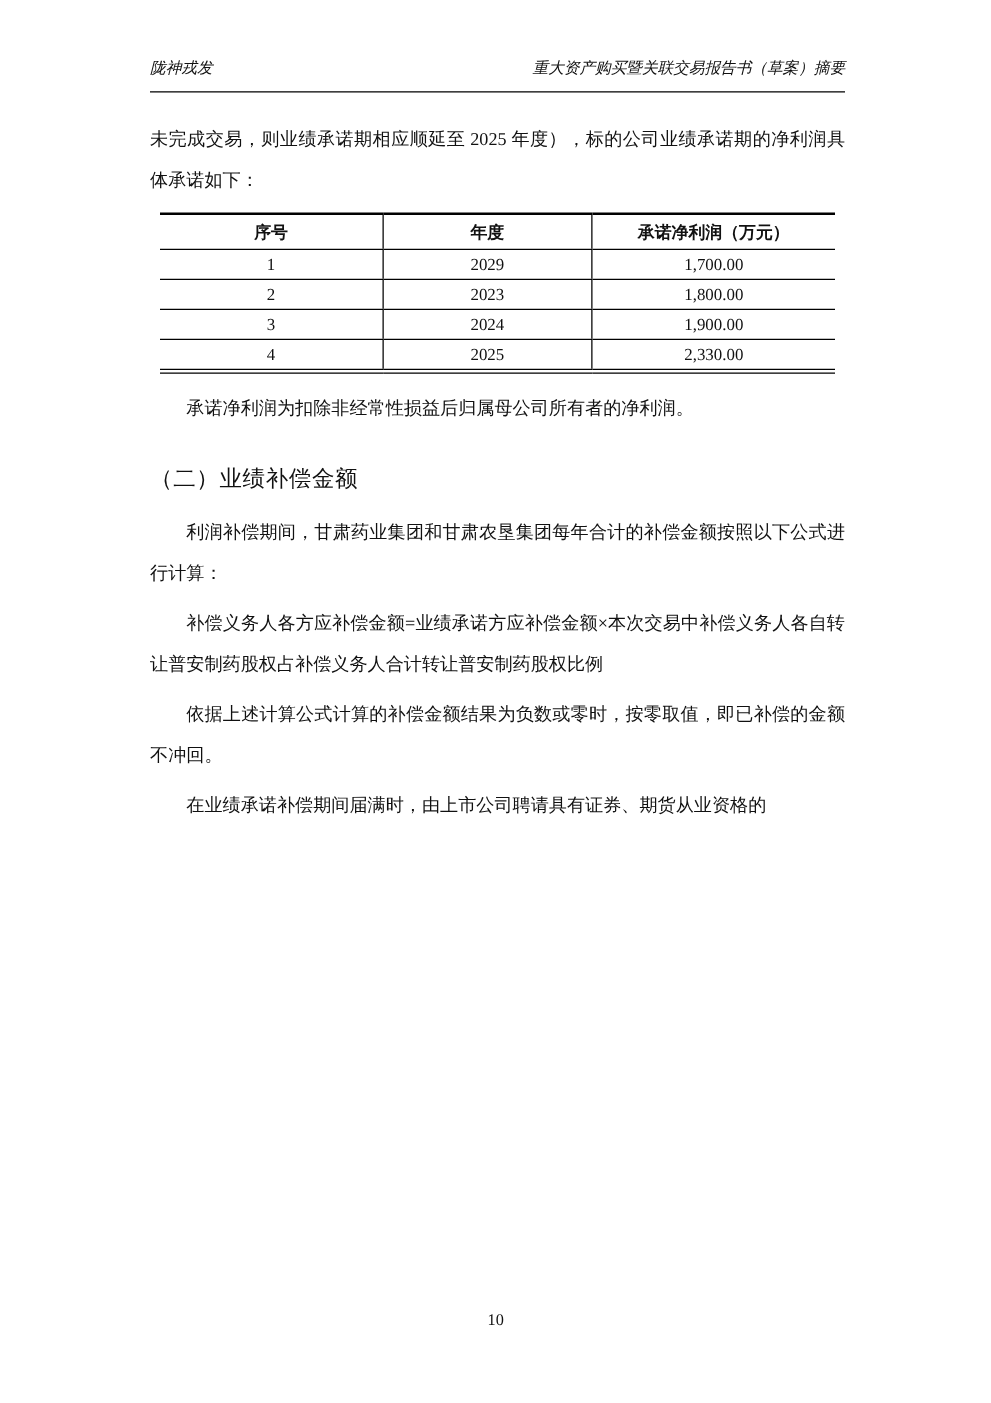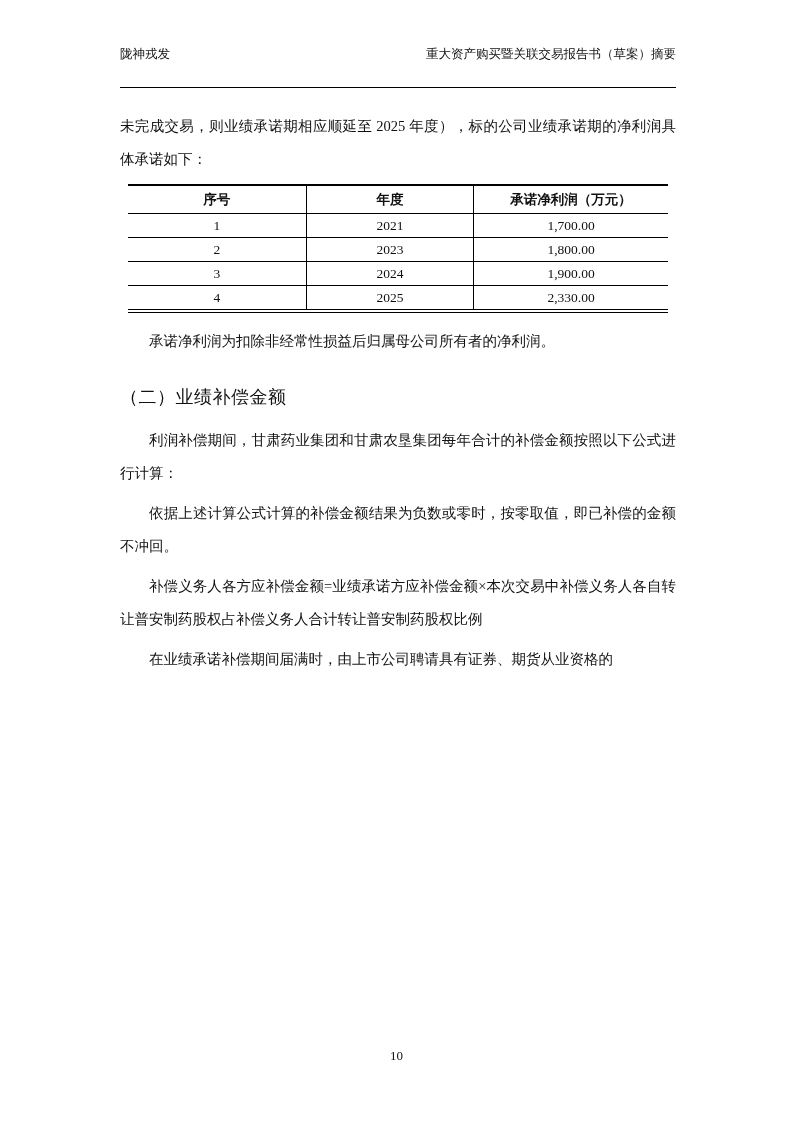--- a/index.html
+++ b/index.html
@@ -19,22 +19,23 @@
     color: #111111;
     overflow: hidden;
   }
   
   .doc-header {
     display: flex;
     justify-content: space-between;
     align-items: flex-end;
     font-size: 12.5px;
     line-height: 17px;
-    padding-bottom: 24px;
+    padding-bottom: 10px;
     border-bottom: 1.5px solid #000000;
+    font-style: italic;
   }
   
   .doc-body {
     margin-top: 22px;
   }
   .para {
     font-size: 14.5px;
     line-height: 33px;
     text-align: justify;
     text-indent: 2em;
@@ -115,21 +116,21 @@
       <thead>
         <tr>
           <th>序号</th>
           <th class="sep">年度</th>
           <th class="sep">承诺净利润（万元）</th>
         </tr>
       </thead>
       <tbody>
         <tr>
           <td>1</td>
-          <td class="sep">2021</td>
+          <td class="sep">2029</td>
           <td class="sep">1,700.00</td>
         </tr>
         <tr>
           <td>2</td>
           <td class="sep">2023</td>
           <td class="sep">1,800.00</td>
         </tr>
         <tr>
           <td>3</td>
           <td class="sep">2024</td>
@@ -141,22 +142,22 @@
           <td class="sep">2,330.00</td>
         </tr>
       </tbody>
     </table>
 
     <p class="para">承诺净利润为扣除非经常性损益后归属母公司所有者的净利润。</p>
 
     <div>
       <h2 class="section-heading">（二）业绩补偿金额</h2>
       <p class="para">利润补偿期间，甘肃药业集团和甘肃农垦集团每年合计的补偿金额按照以下公式进行计算：</p>
+      <p class="para">补偿义务人各方应补偿金额=业绩承诺方应补偿金额×本次交易中补偿义务人各自转让普安制药股权占补偿义务人合计转让普安制药股权比例</p>
       <p class="para">依据上述计算公式计算的补偿金额结果为负数或零时，按零取值，即已补偿的金额不冲回。</p>
-      <p class="para">补偿义务人各方应补偿金额=业绩承诺方应补偿金额×本次交易中补偿义务人各自转让普安制药股权占补偿义务人合计转让普安制药股权比例</p>
     </div>
 
 
     <div>
       <p class="para">在业绩承诺补偿期间届满时，由上市公司聘请具有证券、期货从业资格的</p>
     </div>
 
   </div>
 
   <div class="doc-footer">

